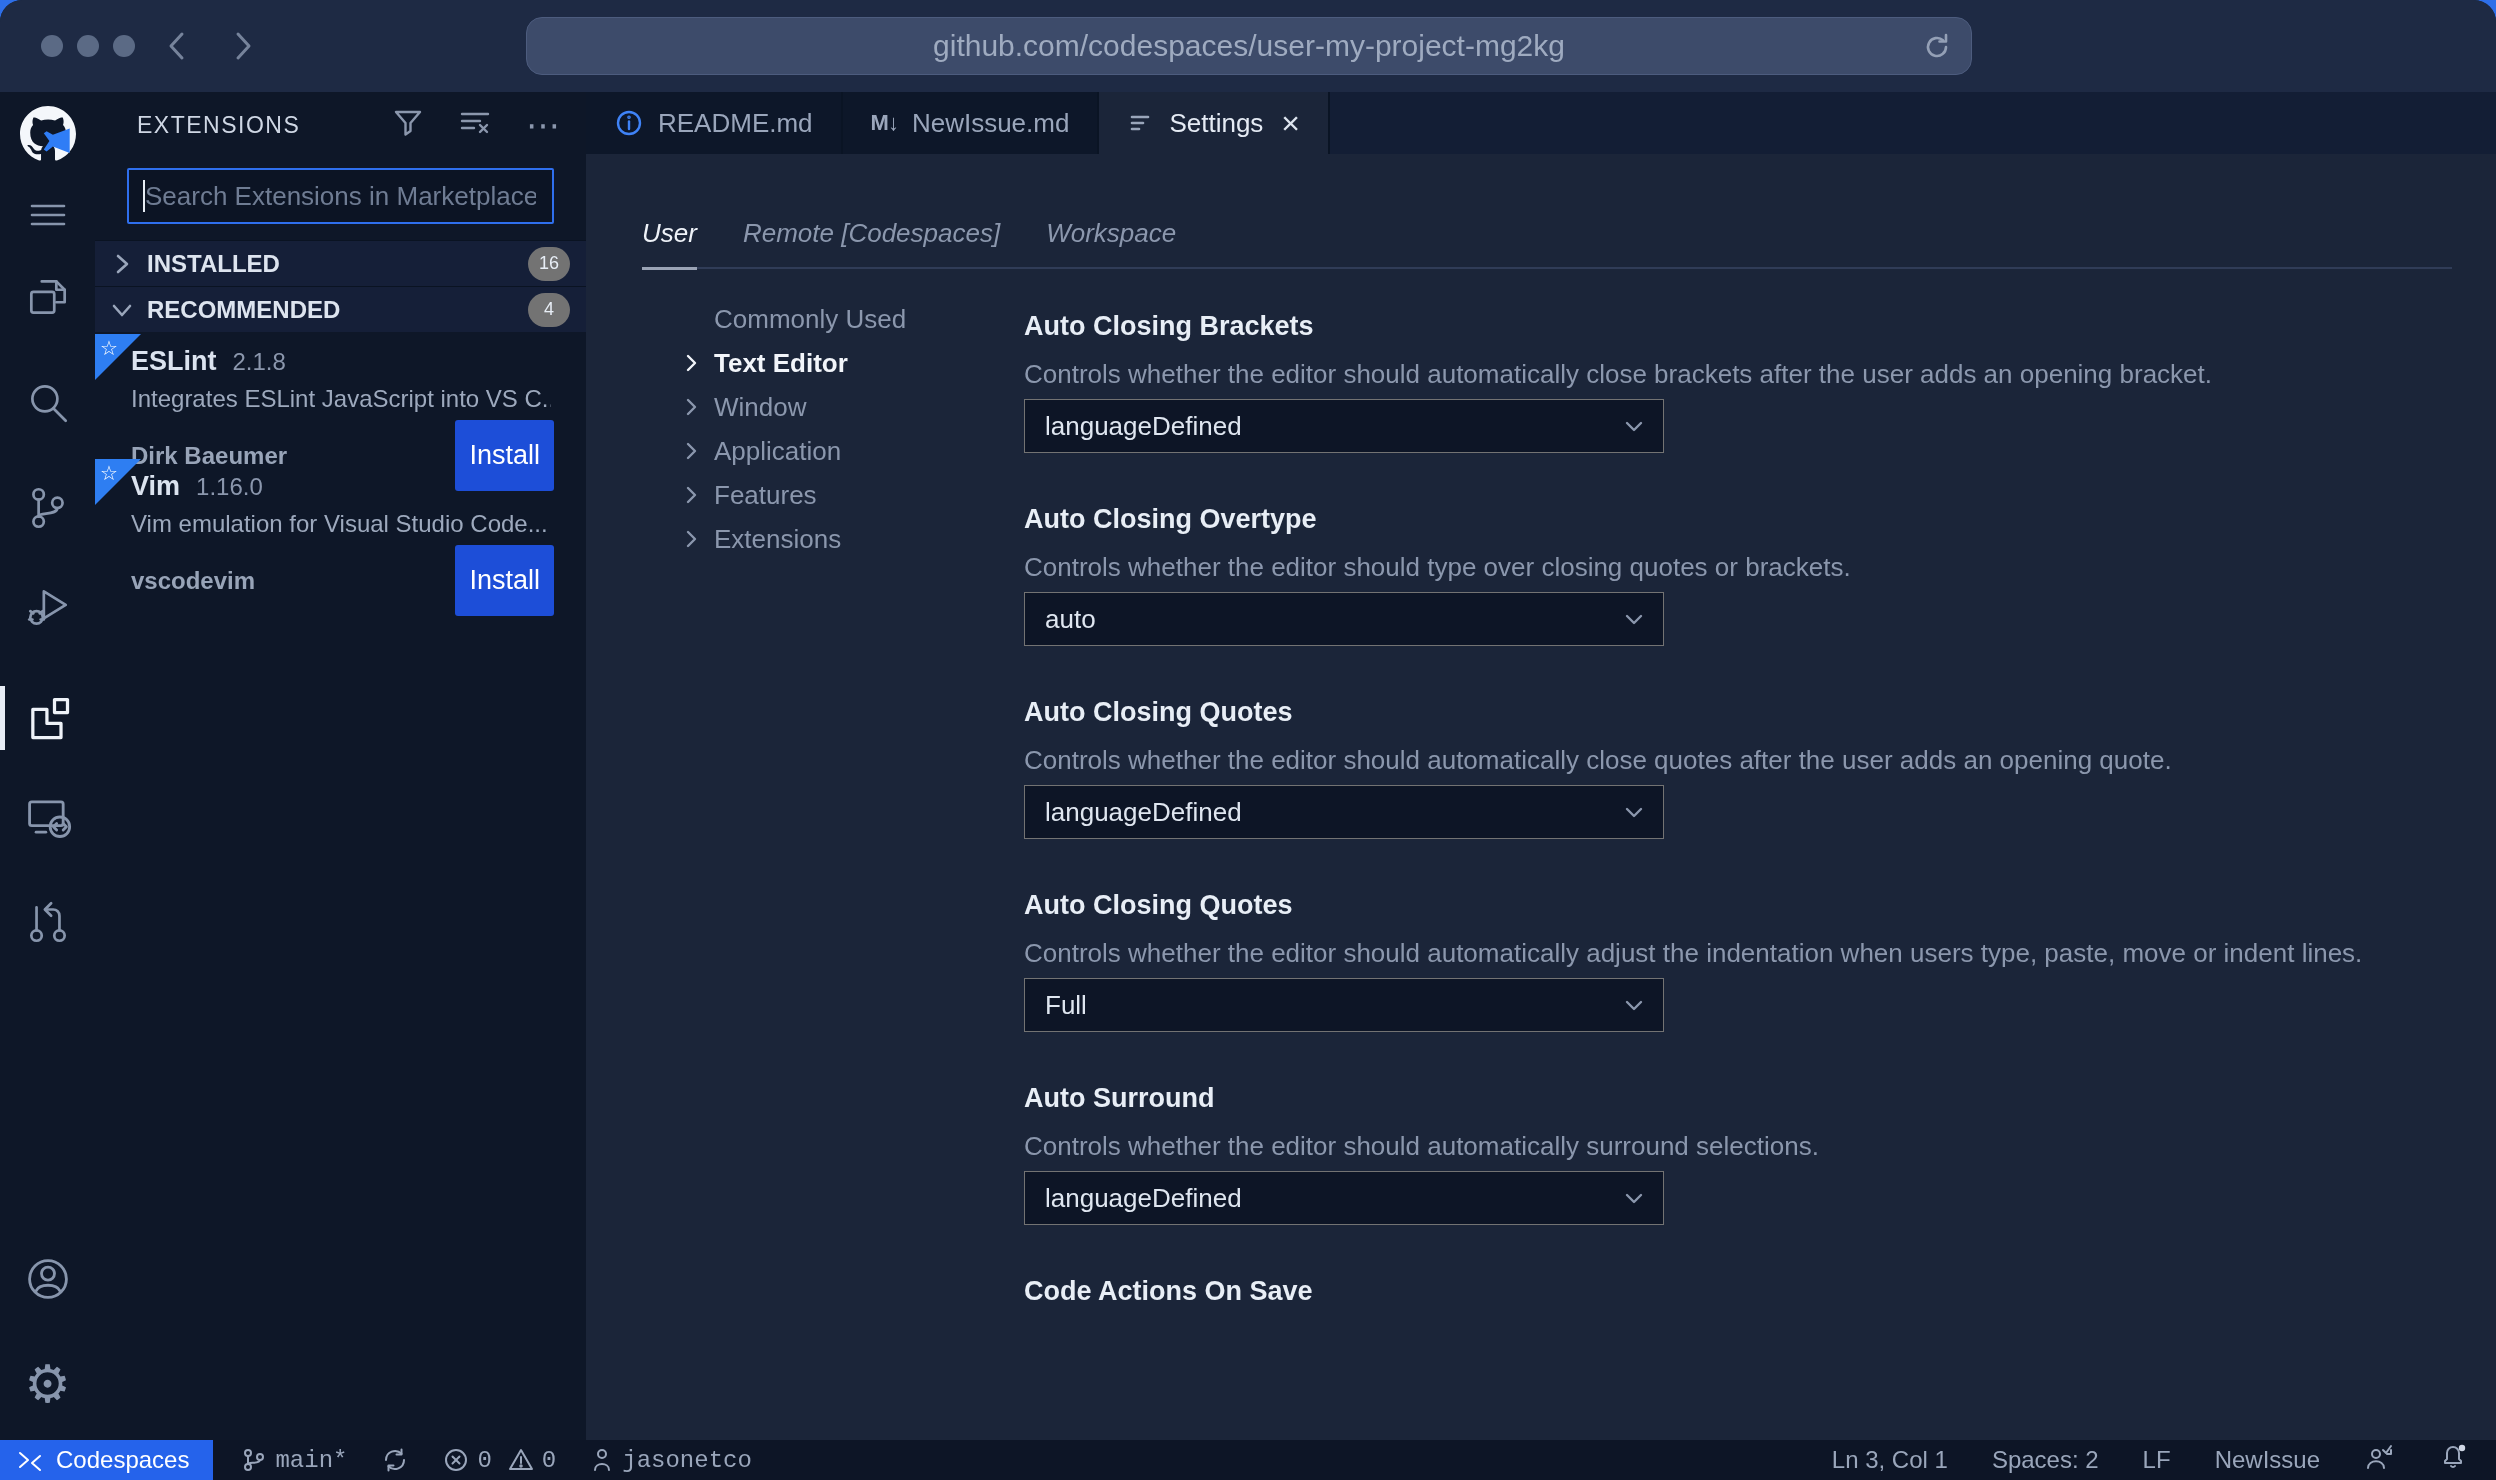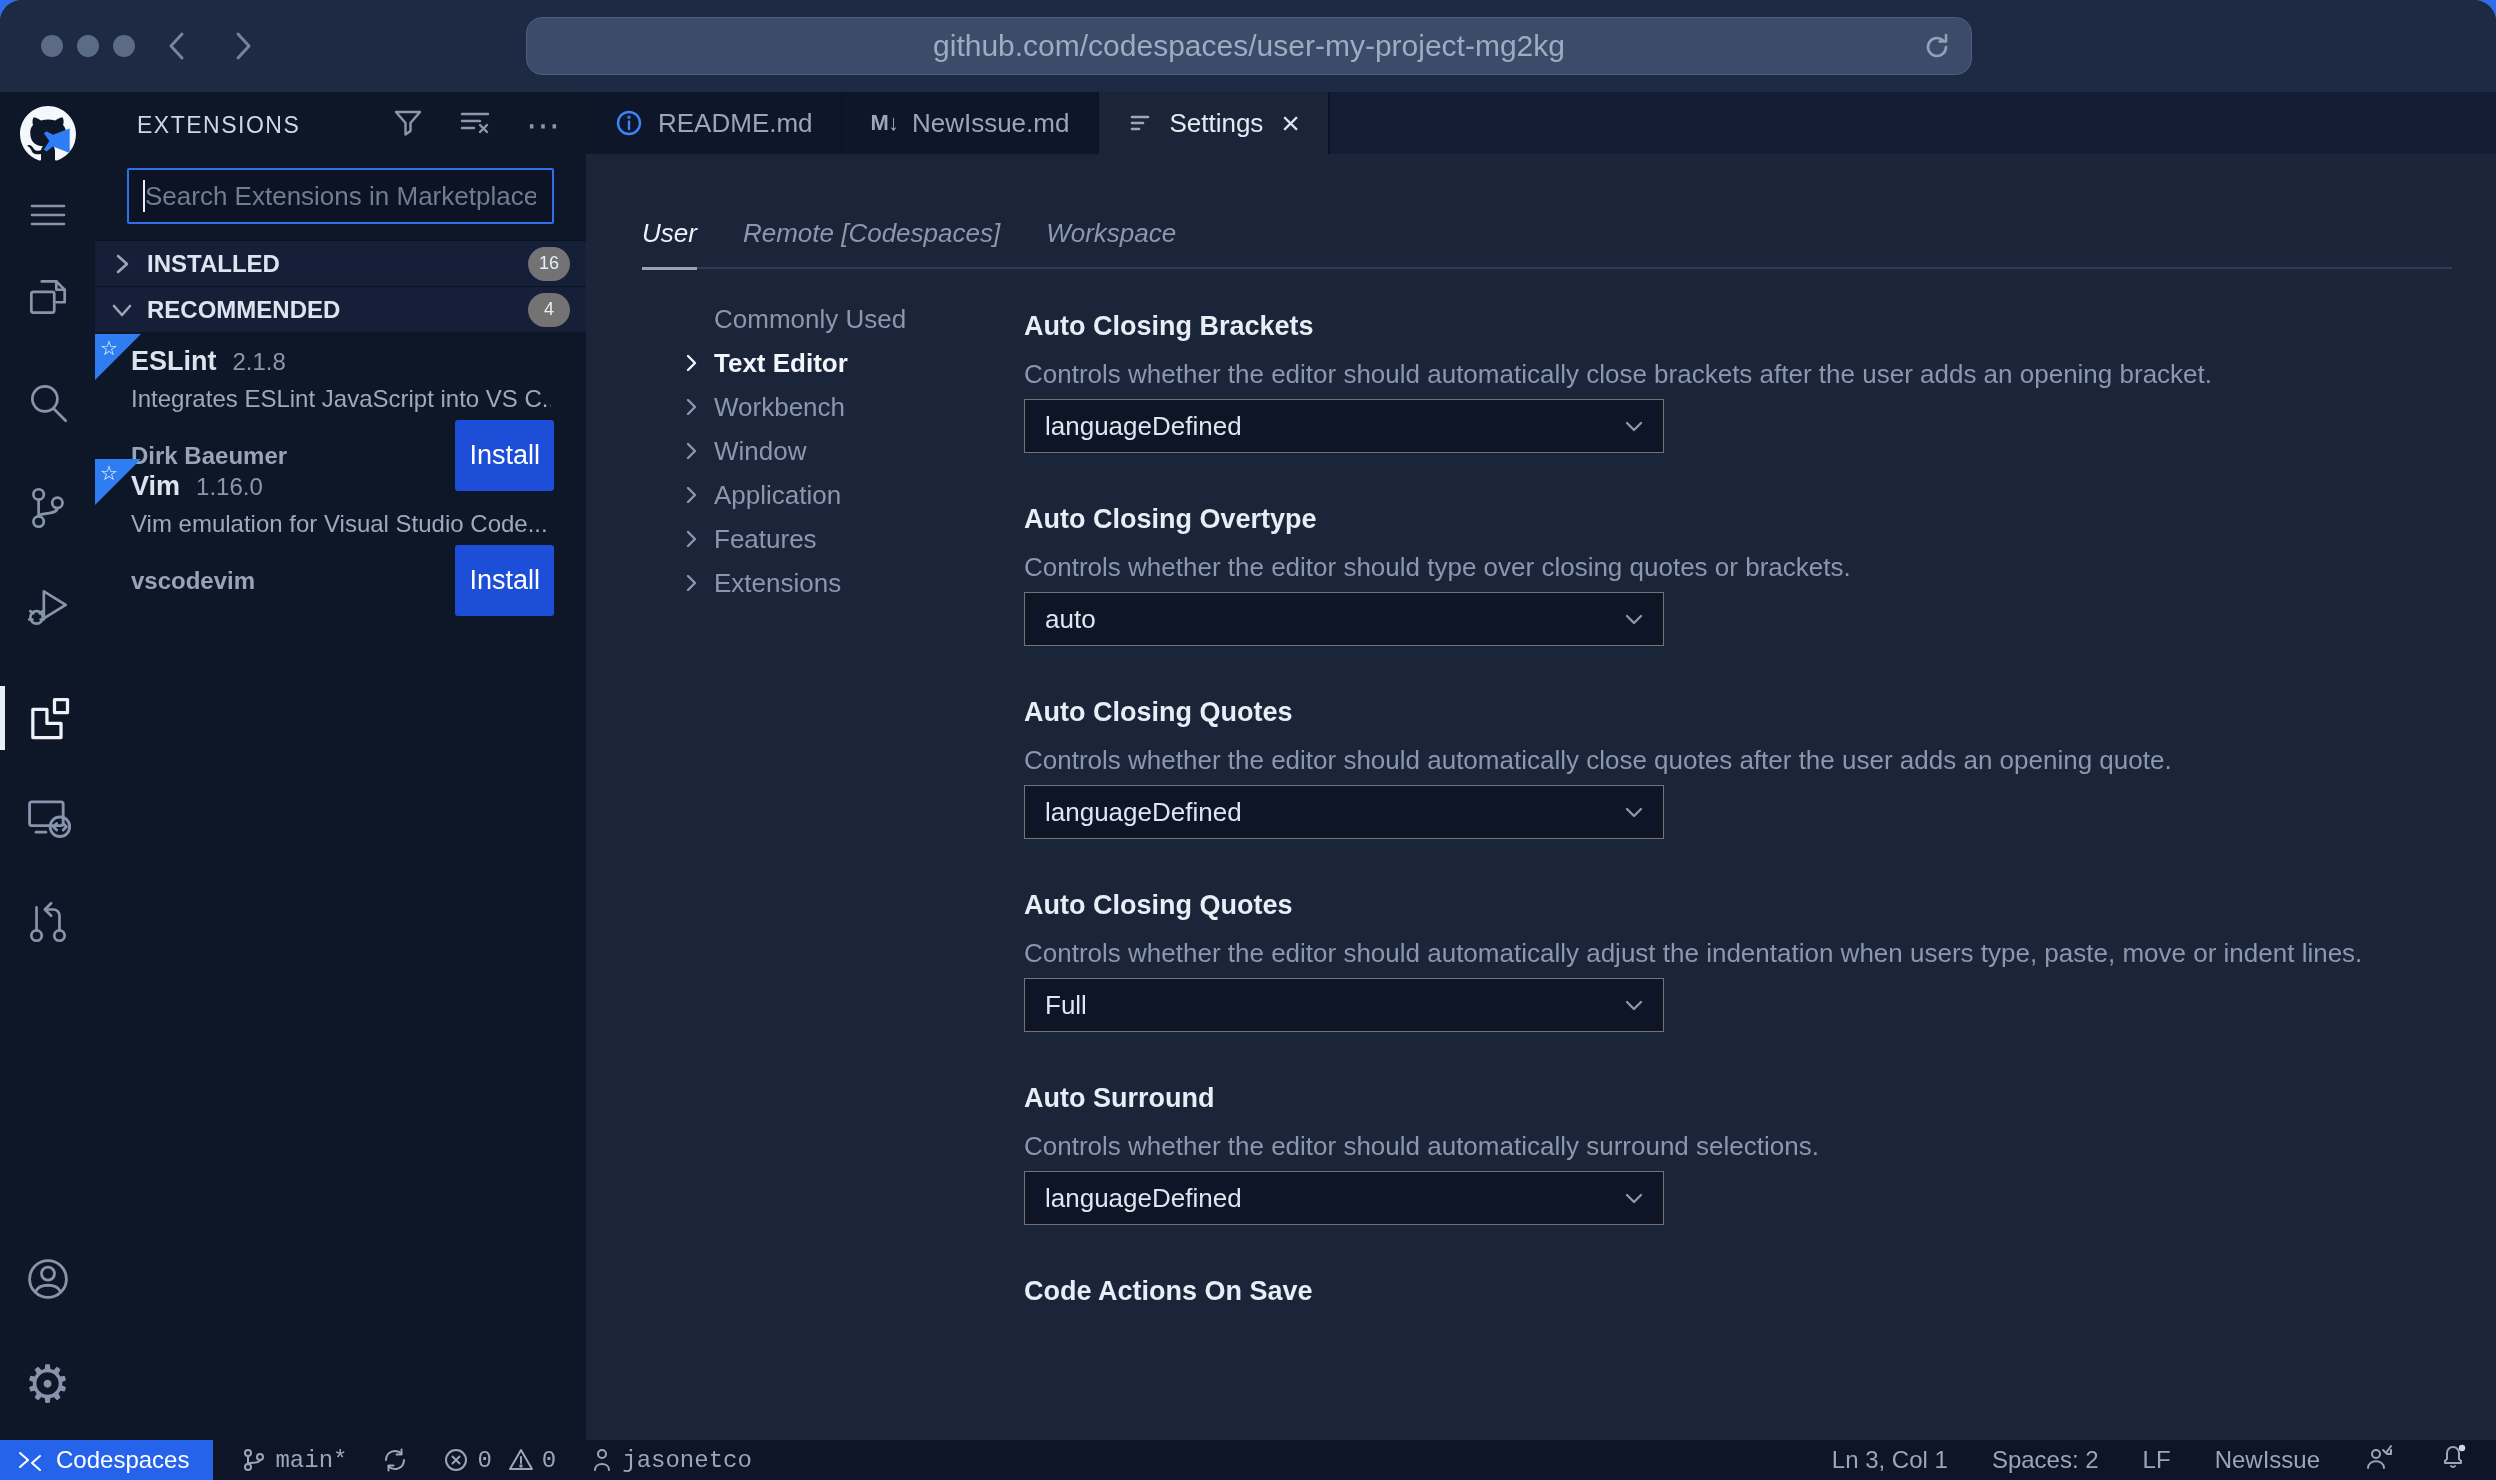--- a/index.html
+++ b/index.html
@@ -340,26 +340,20 @@
               <div class="tree-item selected">
                 <svg width="22" height="22" viewBox="0 0 22 22">
                     <polyline points="8,4 15,11 8,18"></polyline>
                   </svg>
                 <span>Text Editor</span>
               </div>
               <div class="tree-item">
                 <svg width="22" height="22" viewBox="0 0 22 22">
                     <polyline points="8,4 15,11 8,18"></polyline>
                   </svg>
-                <span>Workbench</span>
-              </div>
-              <div class="tree-item">
-                <svg width="22" height="22" viewBox="0 0 22 22">
-                    <polyline points="8,4 15,11 8,18"></polyline>
-                  </svg>
                 <span>Window</span>
               </div>
               <div class="tree-item">
                 <svg width="22" height="22" viewBox="0 0 22 22">
                     <polyline points="8,4 15,11 8,18"></polyline>
                   </svg>
                 <span>Application</span>
               </div>
               <div class="tree-item">
                 <svg width="22" height="22" viewBox="0 0 22 22">

